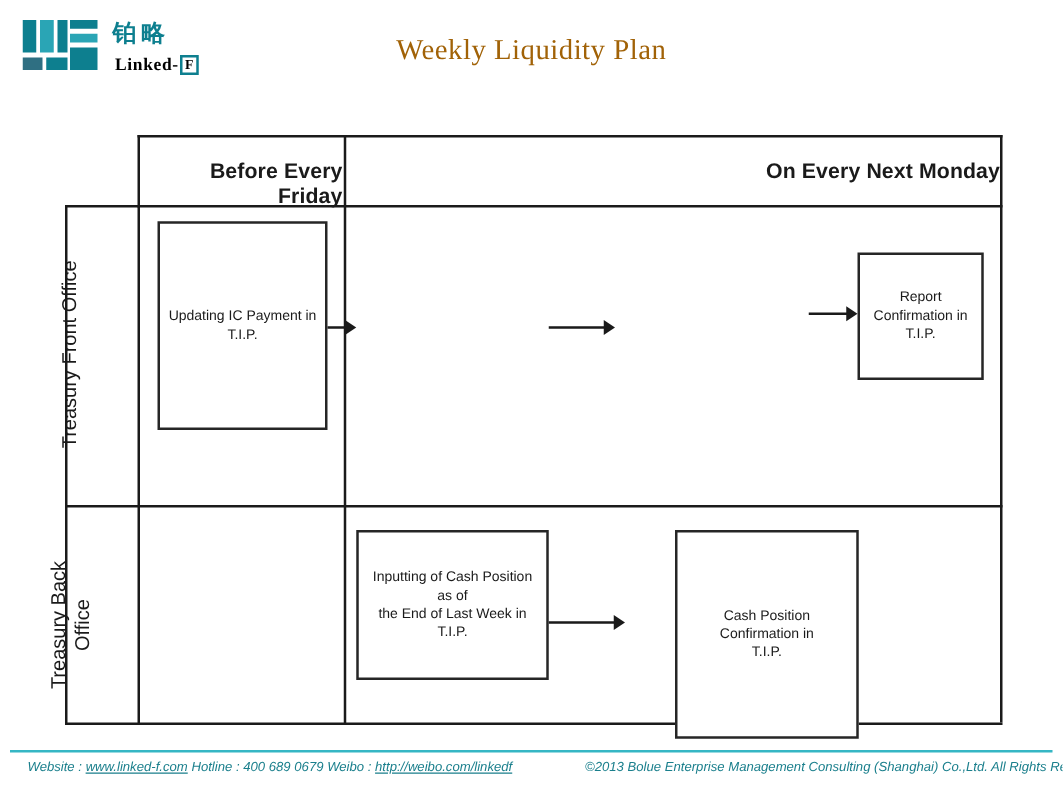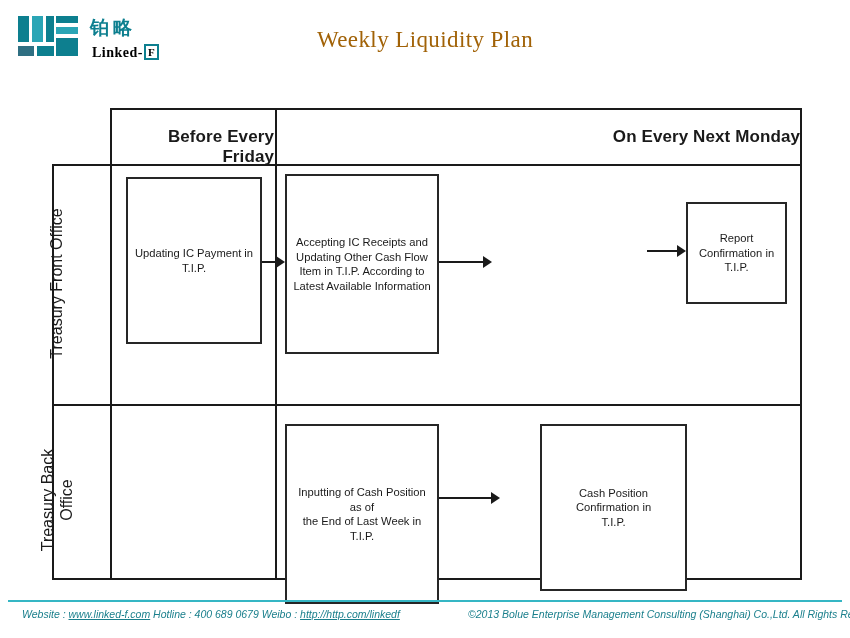--- a/index.html
+++ b/index.html
@@ -210,35 +210,29 @@
 
   <div class="row-label" style="left:-26px; top:274px; width:165px;">Treasury Front Office</div>
   <div class="row-label" style="left:2px; top:481px; width:110px;">Treasury Back
 Office</div>
 
   <div class="pbox" style="left:126px; top:177px; width:136px; height:167px;">
     <span>Updating IC Payment  in
 T.I.P.</span>
   </div>
 
-  <div class="pbox" style="left:285px; top:174px; width:154px; height:180px;">
-    <span>Accepting IC Receipts and
-Updating Other Cash Flow
-Item in T.I.P. According to
-Latest Available Information</span>
-  </div>
 
 
   <div class="pbox" style="left:686px; top:202px; width:101px; height:102px;">
     <span>Report
 Confirmation in
 T.I.P.</span>
   </div>
 
-  <div class="pbox" style="left:285px; top:424px; width:154px; height:180px;">
+  <div class="pbox" style="left:285px; top:424px; width:154px; height:120px;">
     <span>Inputting of Cash Position as of
 the End of Last Week in T.I.P.</span>
   </div>
 
   <div class="pbox" style="left:500px; top:424px; width:147px; height:167px;margin-left:40px;">
     <span>Cash Position Confirmation in
 T.I.P.</span>
   </div>
 
   <div class="arrow" style="left:262px; top:256px; width:23px;">
@@ -259,16 +253,16 @@
   <div class="arrow" style="left:439px; top:492px; width:61px;">
     <div class="shaft" style="width:53px;"></div>
     <div class="head" style="left:52px;"></div>
   </div>
 
 </div>
 
 <div id="footer-rule"></div>
 
 <div class="footer-text" id="footer-left">
-  <span>Website : </span><span class="lnk">www.linked-f.com</span><span>  Hotline : </span><span>400 689 0679</span><span>  Weibo :  </span><span class="lnk">http://http.com/linkedf</span>
+  <span>Website : </span><span class="lnk">www.linked-f.com</span><span>  Hotline : </span><span>400 689 0679</span><span>  Weibo :  </span><span class="lnk">http://weibo.com/linkedf</span>
 </div>
 
 <div class="footer-text" id="footer-right">©2013 Bolue Enterprise Management Consulting (Shanghai) Co.,Ltd. All Rights Reserved</div>
 
 </body></html>

